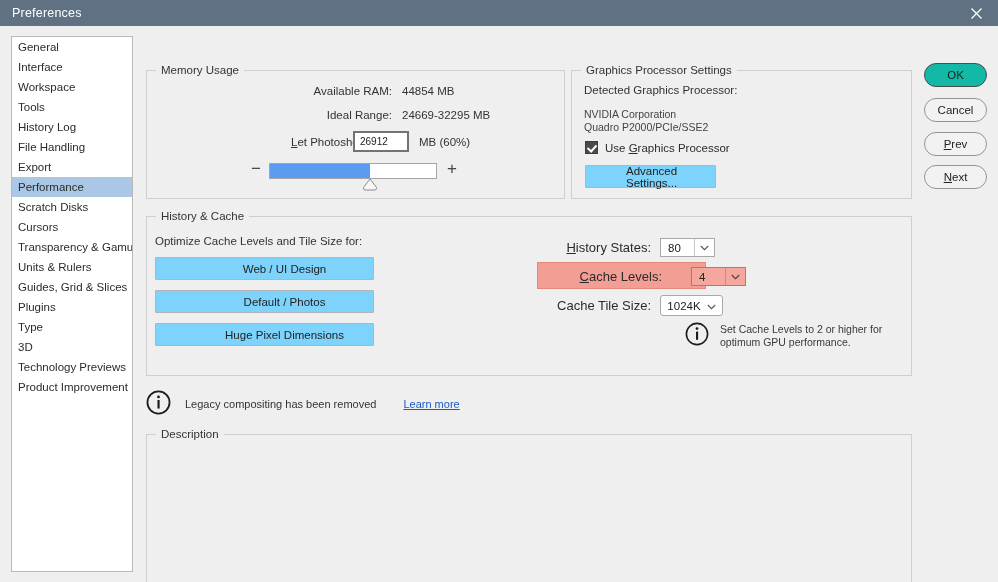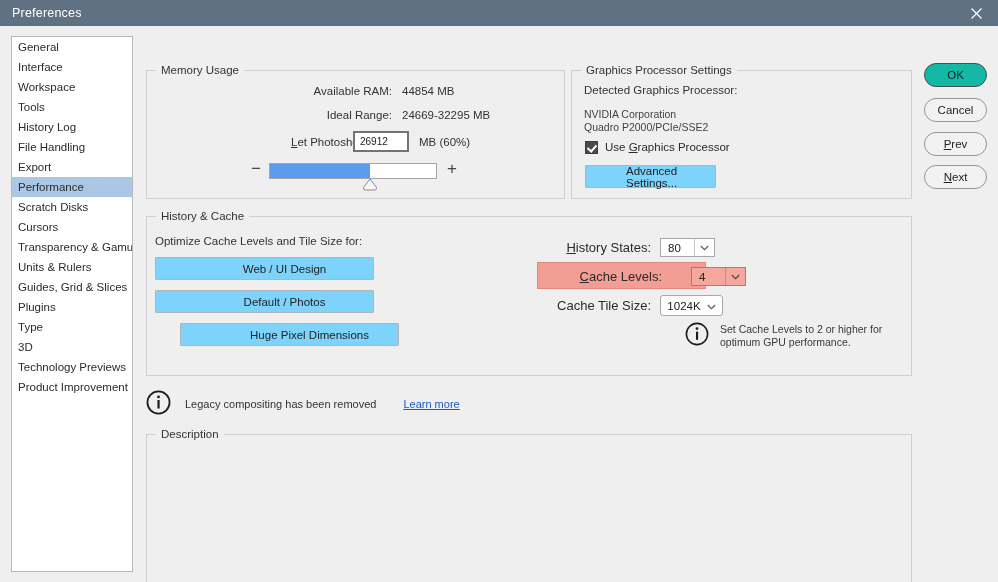--- a/index.html
+++ b/index.html
@@ -72,21 +72,21 @@
     position:absolute;box-sizing:border-box;
     background:#ffffff;border:1px solid #a6a6a6;
   }
   .slider-fill{position:absolute;left:0;top:0;bottom:0;background:#5b9bf0;}
   .slider-knob{position:absolute;width:16px;height:13px;}
 
   
   #grp-gpu{left:571px;top:44px;width:341px;height:129px;}
   .gpu-head{position:absolute;left:12px;top:13px;font-size:11.5px;color:#333;}
   .gpu-name{position:absolute;left:12px;top:37px;font-size:10.5px;color:#444;line-height:12.5px;}
-  .chk-row{position:absolute;left:13px;top:70px;display:flex;align-items:flex-start;}
+  .chk-row{position:absolute;left:13px;top:70px;display:flex;align-items:center;}
   .chk-box{
     width:13px;height:13px;box-sizing:border-box;
     border:1px solid #4a4a4a;background:#ffffff;
     margin-right:7px;position:relative;
   }
   .chk-box.checked{background:#4a4a4a;border-color:#3c3c3c;}
   .chk-box.checked:after{
     content:"";position:absolute;left:3px;top:1px;width:4px;height:7px;
     border:solid #ffffff;border-width:0 2px 2px 0;transform:rotate(42deg);
   }
@@ -102,21 +102,21 @@
     padding-left:40px;
   }
   #btn-advanced{position:absolute;left:13px;top:94px;width:131px;height:23px;}
 
   
   #grp-hc{left:146px;top:190px;width:766px;height:160px;}
   .hc-optimize{position:absolute;left:8px;top:18px;font-size:11.5px;color:#333;}
   .preset-btn{position:absolute;left:8px;width:219px;height:23px;}
   #btn-web{top:40px;}
   #btn-default{top:73px;}
-  #btn-huge{top:106px;margin-left:25px;}
+  #btn-huge{top:106px;}
 
   .hc-right-row{position:absolute;display:flex;align-items:center;}
   .hc-lbl{font-size:13px;color:#2b2b2b;text-align:right;white-space:nowrap;}
 
   .combo{
     box-sizing:border-box;background:#ffffff;border:1px solid #a8a8a8;
     display:flex;align-items:center;position:relative;
     font-size:11.5px;color:#222;
   }
   .combo .val{padding-left:7px;flex:1;}

